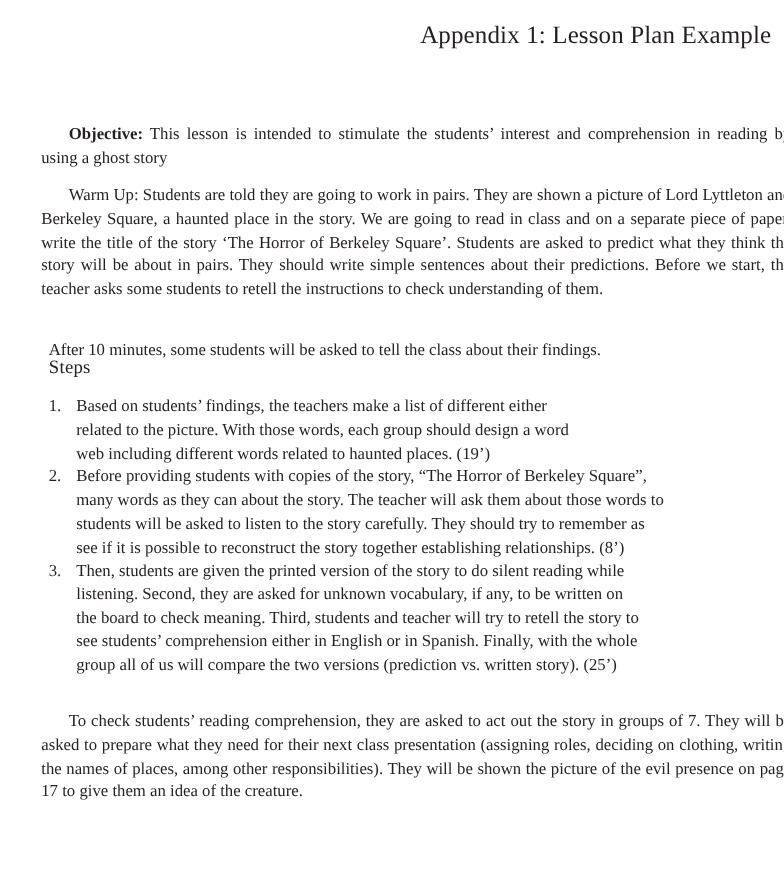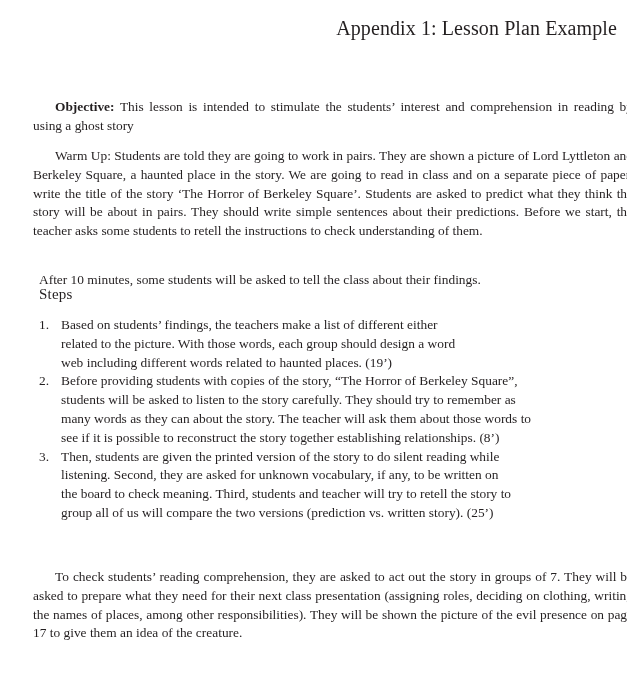--- a/index.html
+++ b/index.html
@@ -101,28 +101,29 @@
   <ol class="steps-list">
     <li class="step">
       <span class="step-num">1.</span>
       <span class="step-text">Based on students’ findings, the teachers make a list of different either</span>
       <span class="step-text">related to the picture. With those words, each group should design a word</span>
       <span class="step-text">web including different words related to haunted places. (19’)</span>
     </li>
     <li class="step">
       <span class="step-num">2.</span>
       <span class="step-text">Before providing students with copies of the story, “The Horror of Berkeley Square”,</span>
+      <span class="step-text">many words as they can about the story. The teacher will ask them about those words to</span>
       <span class="step-text">students will be asked to listen to the story carefully. They should try to remember as</span>
-      <span class="step-text">many words as they can about the story. The teacher will ask them about those words to</span>
       <span class="step-text">see if it is possible to reconstruct the story together establishing relationships. (8’)</span>
     </li>
     <li class="step">
       <span class="step-num">3.</span>
       <span class="step-text">Then, students are given the printed version of the story to do silent reading while</span>
       <span class="step-text">listening. Second, they are asked for unknown vocabulary, if any, to be written on</span>
       <span class="step-text">the board to check meaning. Third, students and teacher will try to retell the story to</span>
+      <span class="step-text">see students’ comprehension either in English or in Spanish. Finally, with the whole</span>
       <span class="step-text">group all of us will compare the two versions (prediction vs. written story). (25’)</span>
     </li>
   </ol>
 
   <p class="para" style="top:552px;">To check students’ reading comprehension, they are asked to act out the story in groups of 7. They will be asked to prepare what they need for their next class presentation (assigning roles, deciding on clothing, writing the names of places, among other responsibilities). They will be shown the picture of the evil presence on page 17 to give them an idea of the creature.</p>
 
 </div>
 
 </body></html>

